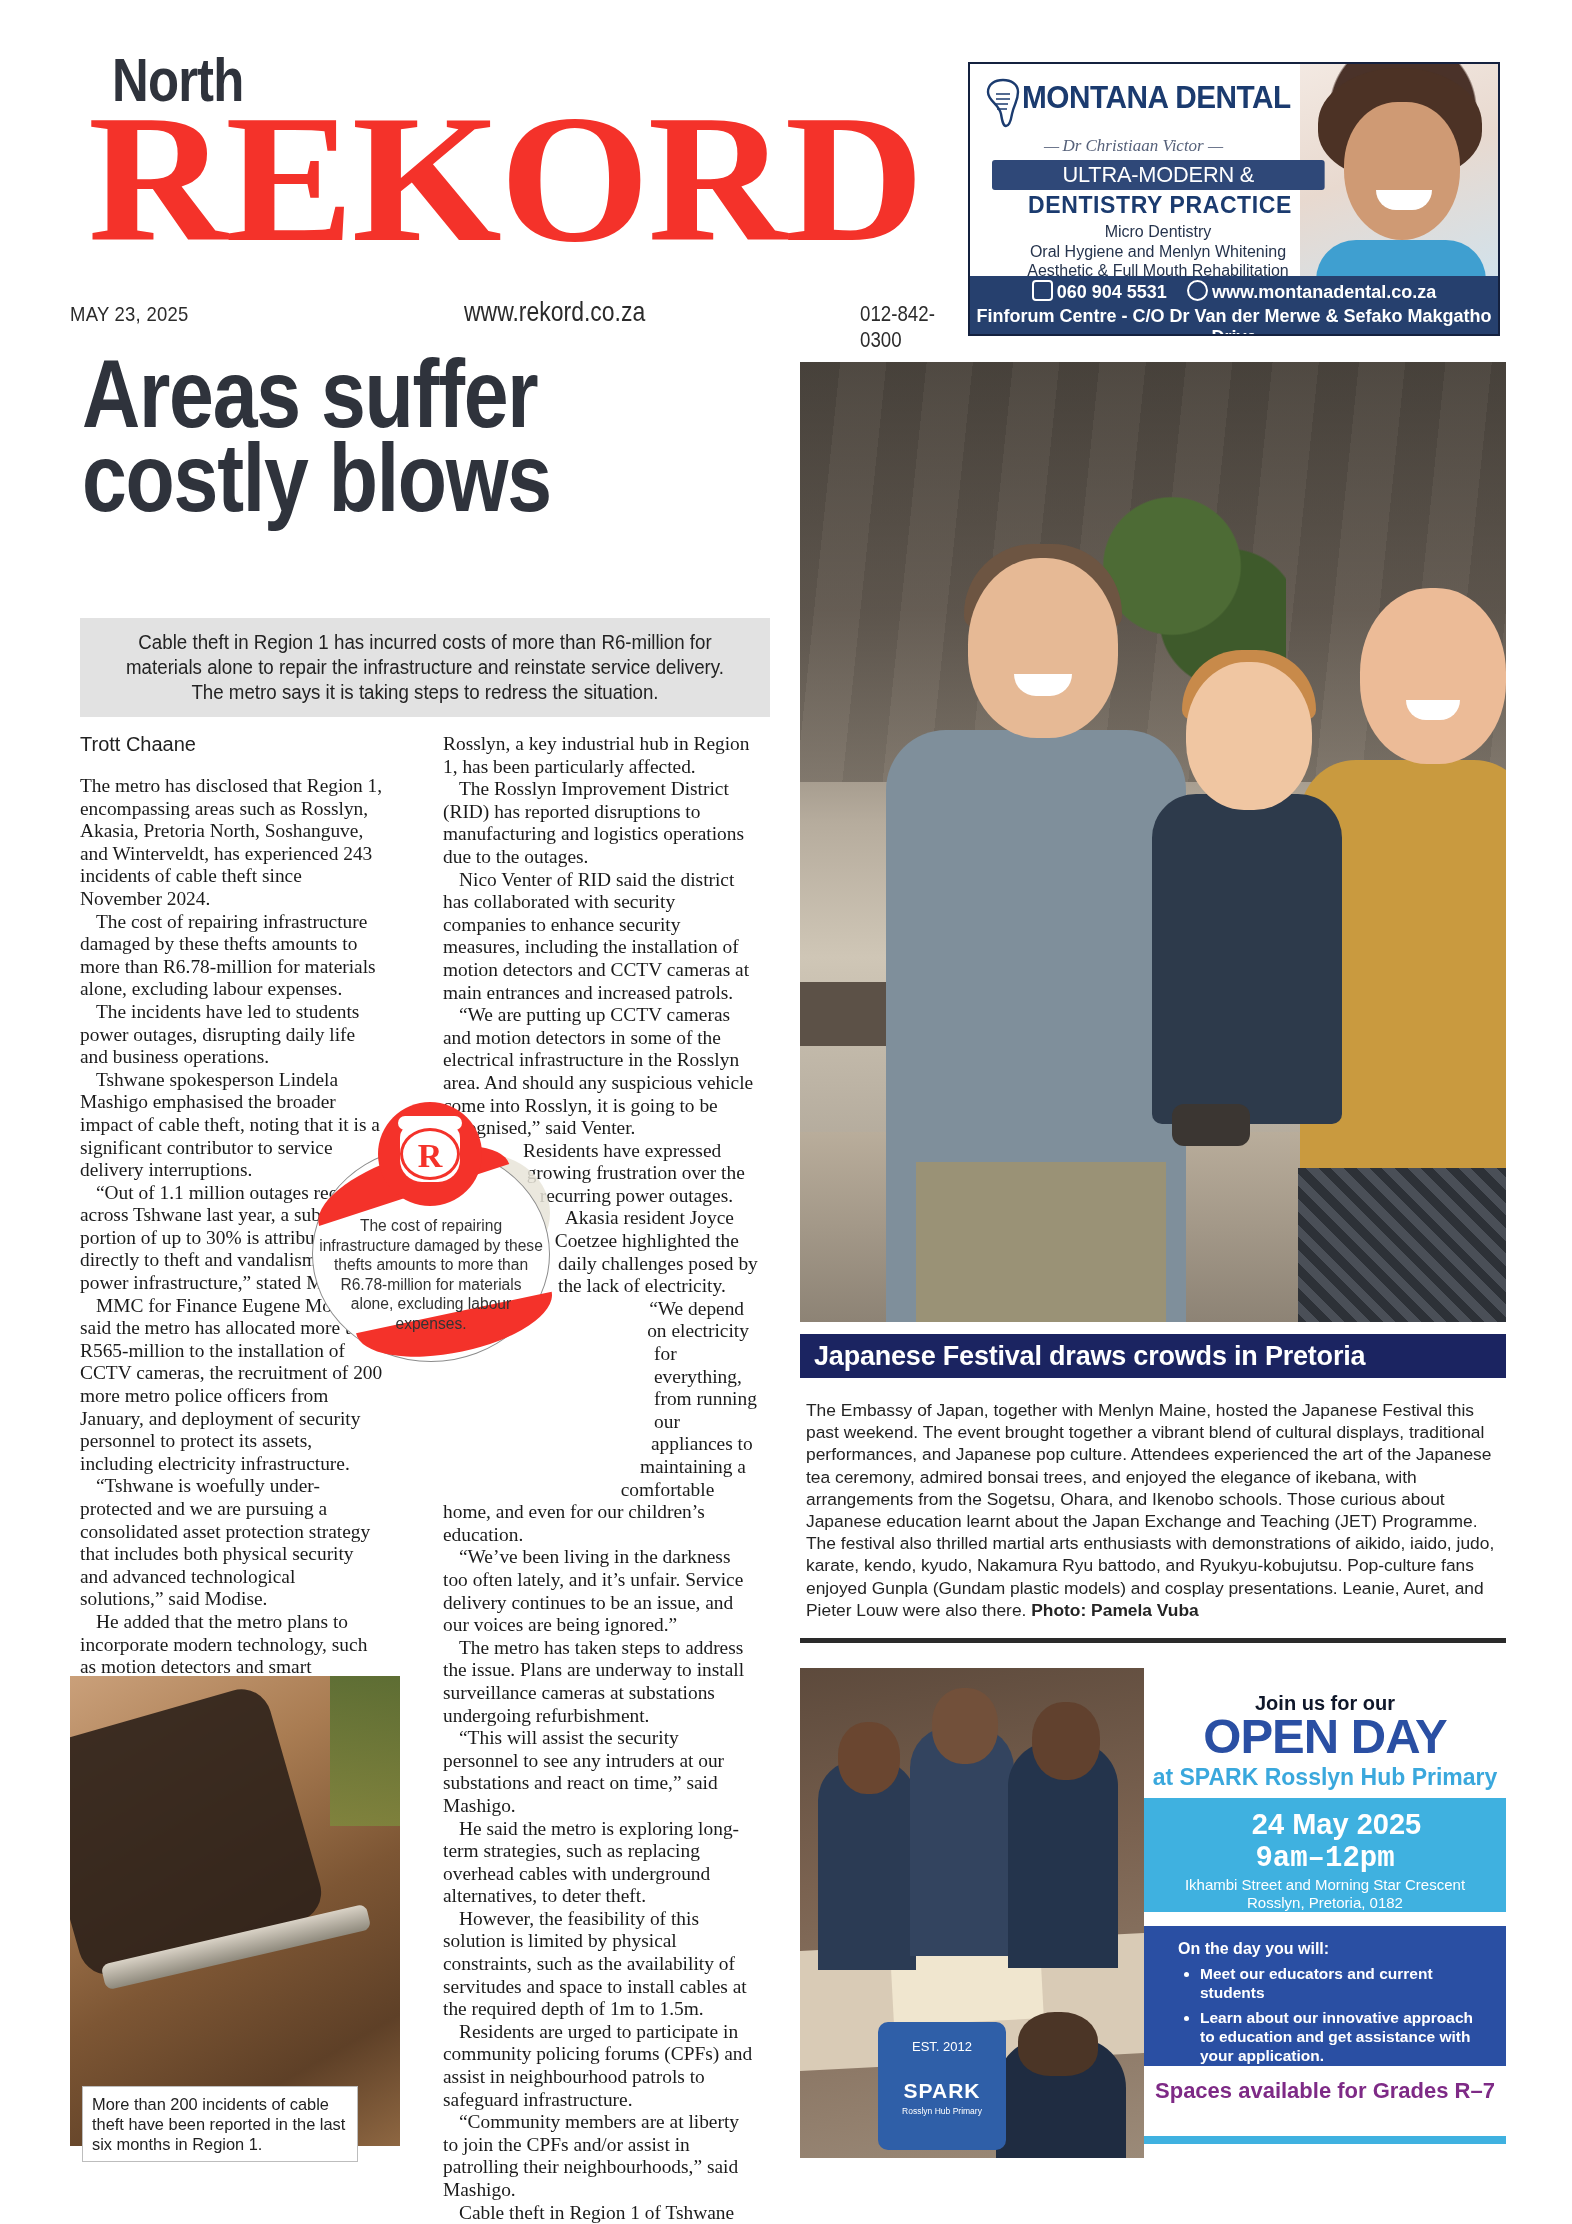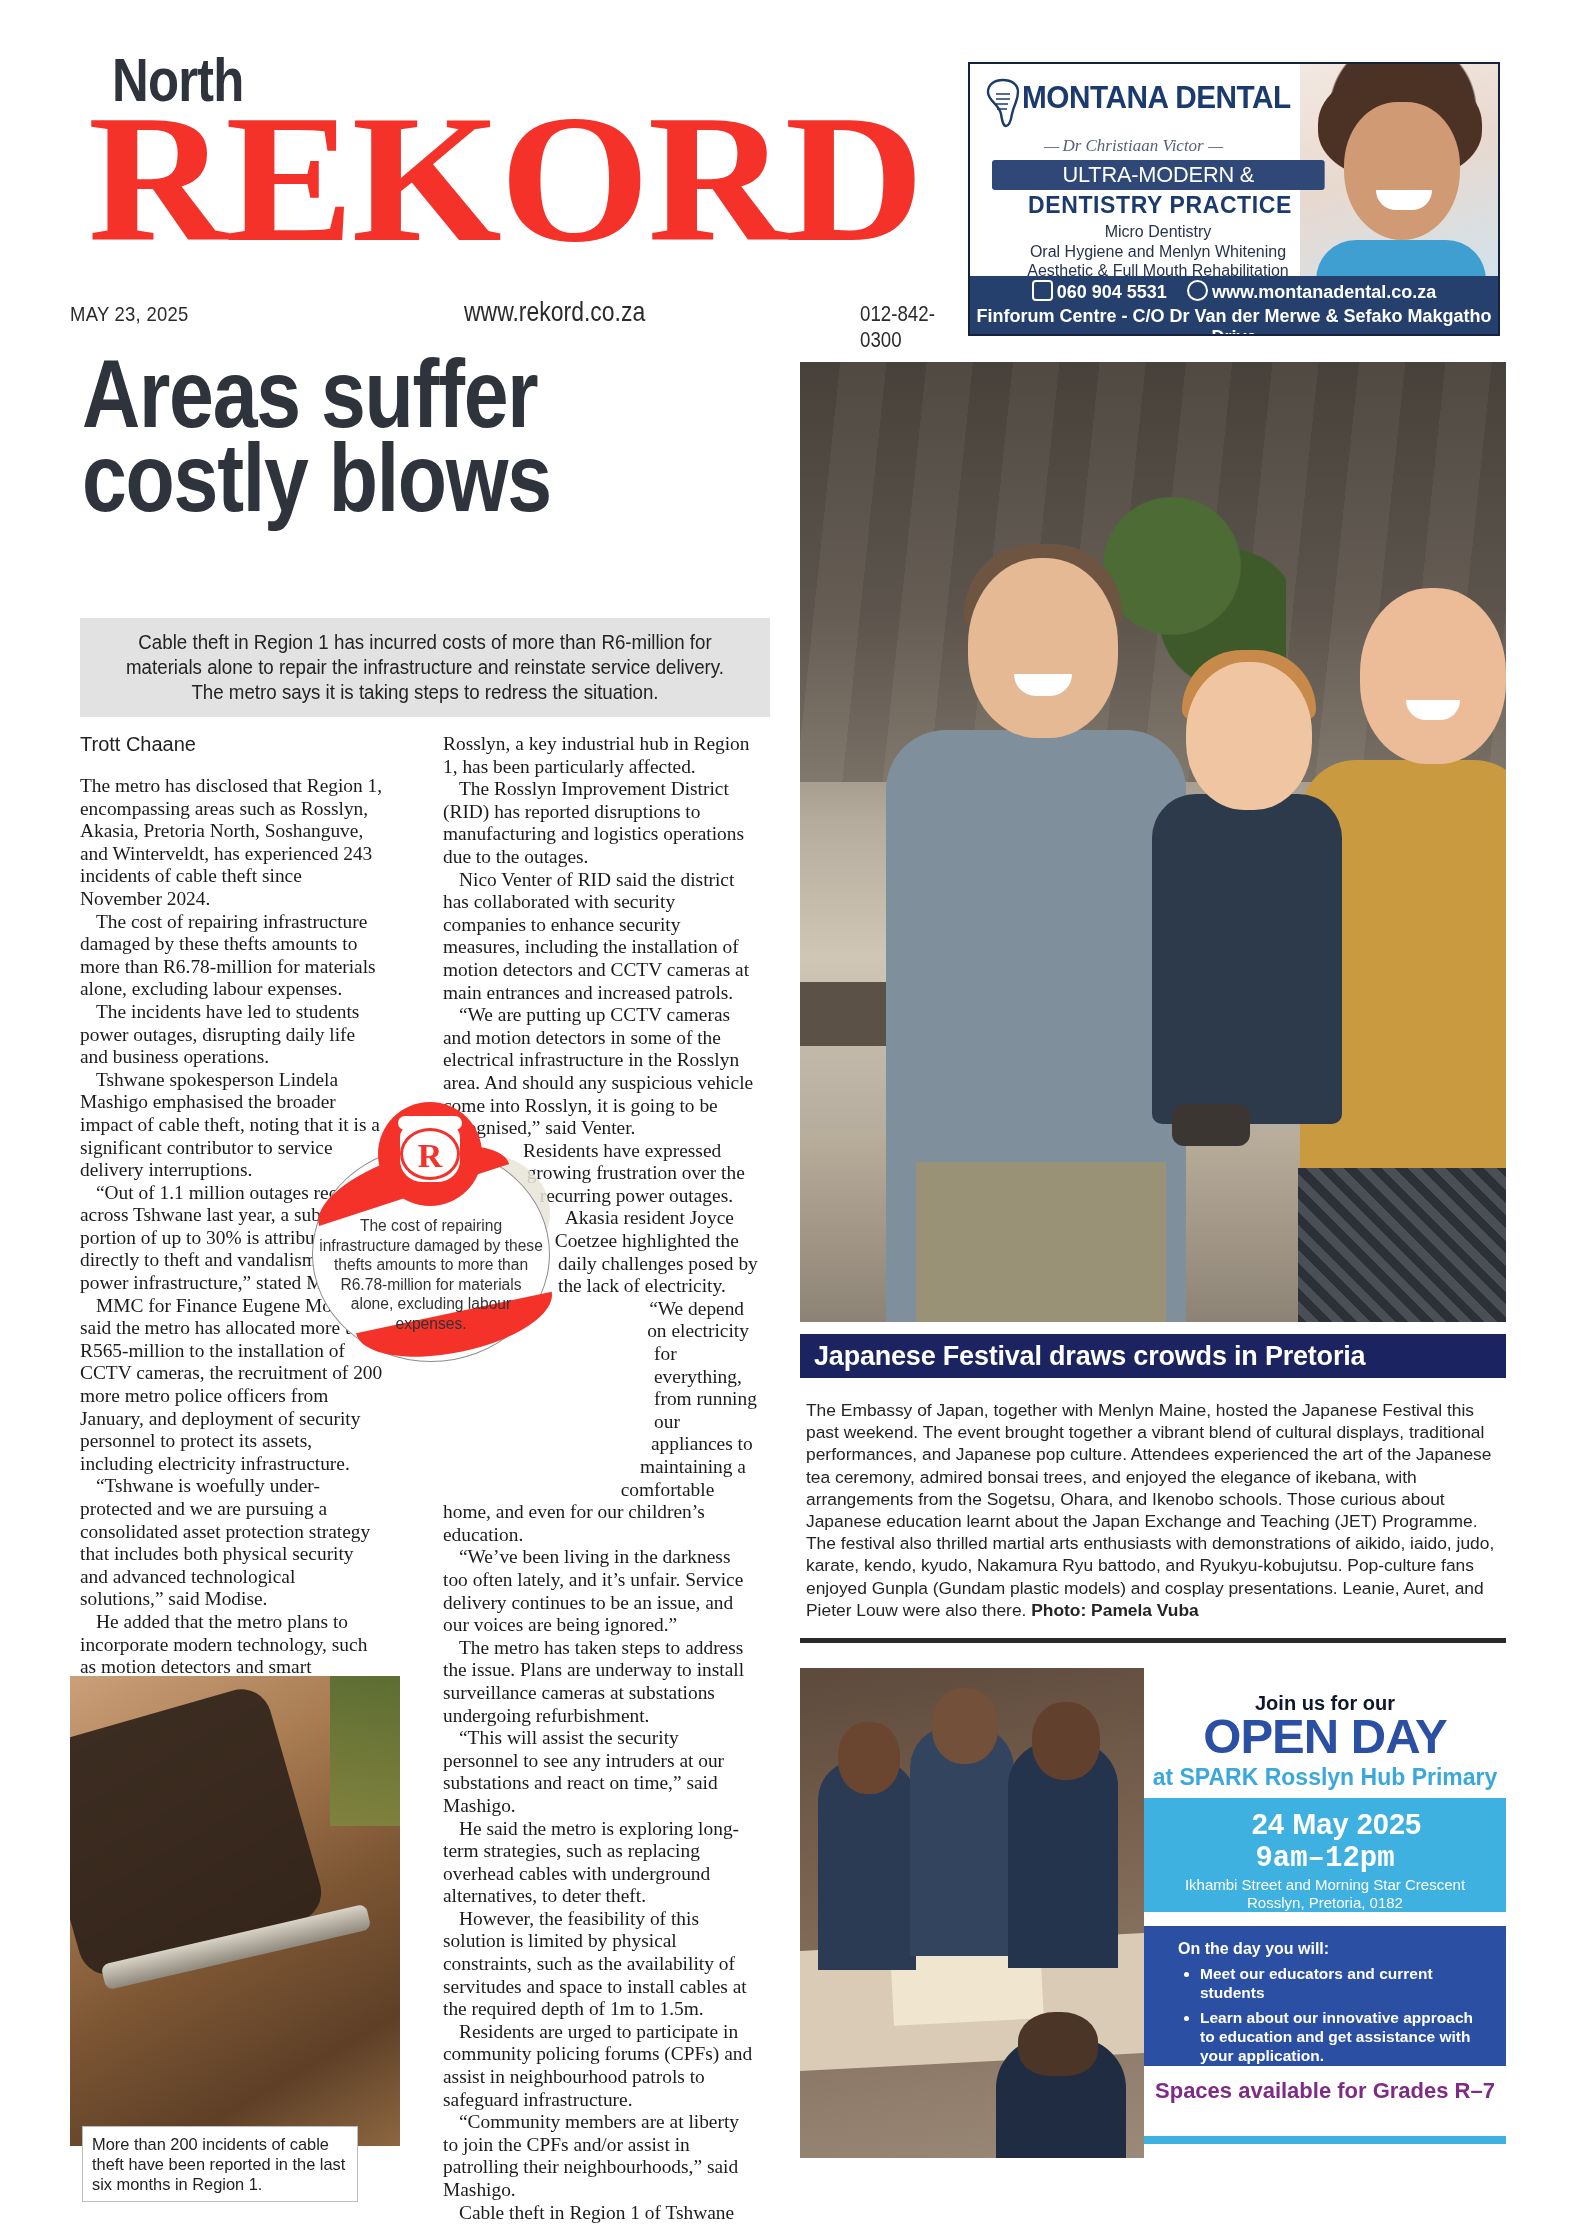--- a/index.html
+++ b/index.html
@@ -167,21 +167,21 @@
      background:linear-gradient(150deg,#caa07a 0%,#a97c52 28%,#7d5634 55%,#5e4027 80%,#8e6742 100%);}
   #trenchphoto .dark{position:absolute;left:-20px;top:36px;width:250px;height:240px;
      background:#2e2119;transform:rotate(-16deg);border-radius:30px;opacity:.9;}
   #trenchphoto .pipe{position:absolute;left:30px;top:258px;width:272px;height:26px;
      background:linear-gradient(180deg,#d9d2c6,#8e897c);transform:rotate(-13deg);
      border-radius:8px;}
   #trenchphoto .grass{position:absolute;right:0;top:0;width:70px;height:150px;
      background:linear-gradient(180deg,#4b6a2c,#7d8a3d);opacity:.8;}
   #trench-cap{position:absolute;left:82px;top:2086px;width:276px;
      background:#ffffff;border:1px solid #bdbdbd;padding:7px 9px;box-sizing:border-box;
-     font-family:"Liberation Sans",sans-serif;font-size:16.4px;line-height:20px;color:#222;margin-top:40px;}
+     font-family:"Liberation Sans",sans-serif;font-size:16.4px;line-height:20px;color:#222;}
 
   
   #spark{position:absolute;left:800px;top:1668px;width:706px;height:490px;
      background:#ffffff;overflow:hidden;font-family:"Liberation Sans",sans-serif;}
   #spark-photo{position:absolute;left:0;top:0;width:344px;height:490px;overflow:hidden;
      background:linear-gradient(170deg,#5d4a3c 0%,#7a6250 40%,#9b8a78 100%);}
   #spark-photo .tbl{position:absolute;left:-10px;bottom:96px;width:364px;height:120px;
      background:#d9cbb6;transform:rotate(-3deg);}
   #spark-photo .game{position:absolute;left:92px;bottom:136px;width:150px;height:74px;
      background:#f0e6cf;transform:rotate(-3deg);}
@@ -367,20 +367,26 @@
     <div class="tbl"></div>
       <div class="game"></div>
     <div class="k1"></div>
       <div class="k1h"></div>
     <div class="k2"></div>
       <div class="k2h"></div>
     <div class="k3"></div>
       <div class="k3h"></div>
     <div class="k4"></div>
       <div class="k4h"></div>
+    <div id="spark-logo">
+      <div class="crest">EST.
+2012</div>
+      <div class="nm">SPARK</div>
+      <div class="sub">Rosslyn Hub Primary</div>
+    </div>
   </div>
   <div id="spark-right">
     <div class="sp-join">Join us for our</div>
     <div class="sp-open">OPEN DAY</div>
     <div class="sp-at">at SPARK Rosslyn Hub Primary</div>
     <div class="sp-blue">
       <div class="d1">24 May 2025</div>
       <div class="d2">9am–12pm</div>
       <div class="a1">Ikhambi Street and Morning Star Crescent</div>
       <div class="a2">Rosslyn, Pretoria, 0182</div>

